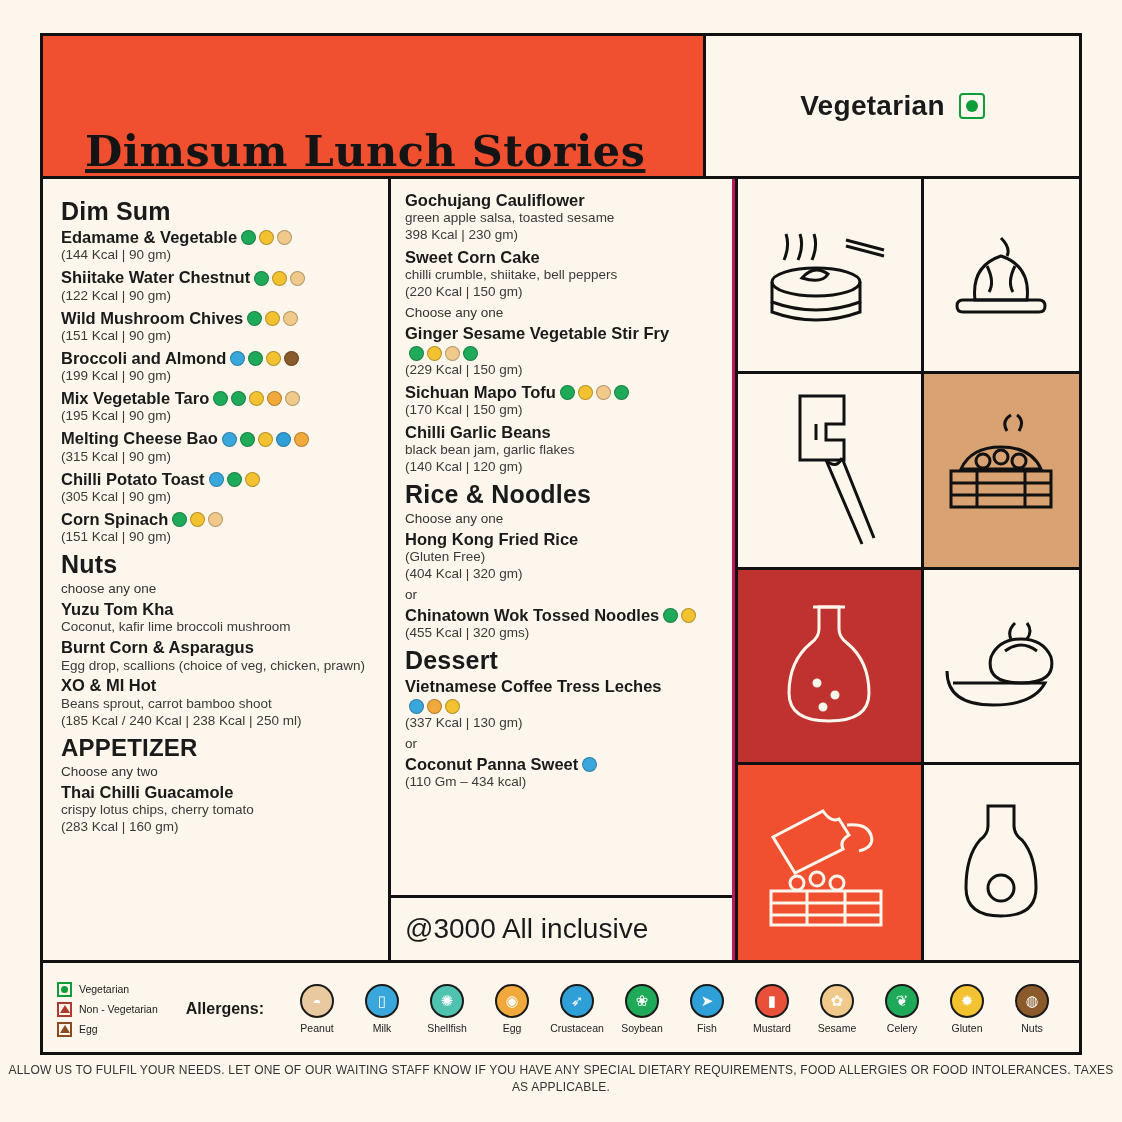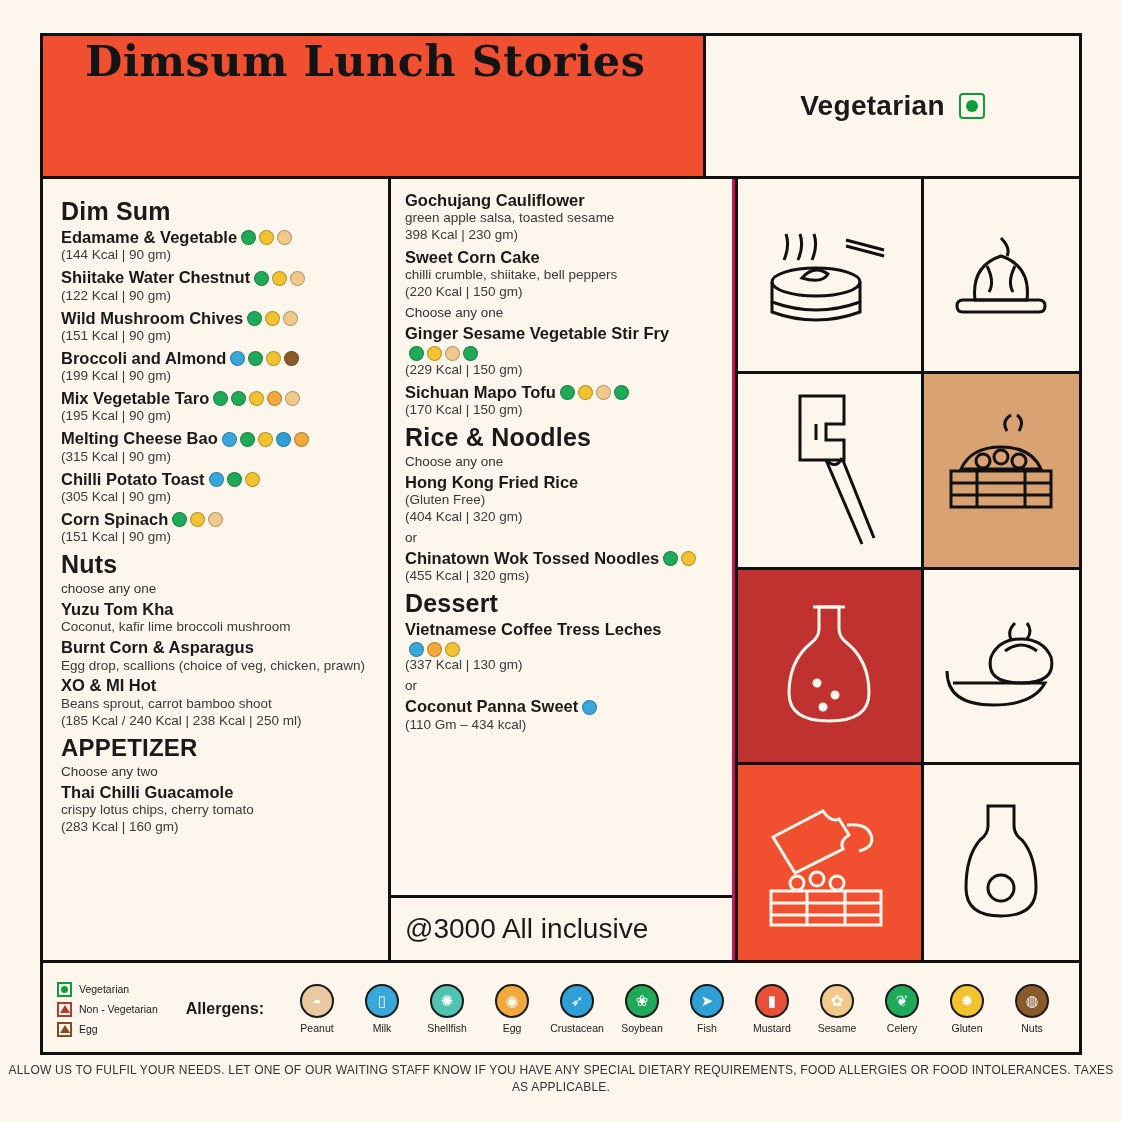--- a/index.html
+++ b/index.html
@@ -11,21 +11,21 @@
     overflow:hidden;
   }
   .menu{
     position:absolute;left:40px;top:33px;width:1042px;height:1022px;
     border:3px solid #111;background:#fdf6ec;box-sizing:border-box;
   }
   
   .header{display:flex;height:140px;border-bottom:3px solid #111;}
   .title-box{
     flex:0 0 663px;background:#f0502f;border-right:3px solid #111;
-    display:flex;align-items:flex-start;padding-left:42px;box-sizing:border-box;
+    display:flex;align-items:flex-end;padding-left:42px;box-sizing:border-box;text-decoration:underline;
   }
   .title-box h1{
     margin:0;font-family:"DejaVu Serif", serif;font-weight:700;
     font-size:43px;letter-spacing:.5px;color:#141414;
   }
   .veg-box{
     flex:1;display:flex;align-items:center;justify-content:center;gap:14px;
     background:#fdf6ec;
   }
   .veg-box .lbl{font-size:28px;font-weight:600;letter-spacing:.3px;}
@@ -187,20 +187,21 @@
               <span class="dot" style="background:#f2c230"></span>
               <span class="dot" style="background:#f0c98b"></span>
               <span class="dot" style="background:#1faa59"></span>
             </span><p class="kcal">(229 Kcal | 150 gm)</p></div>
           <div class="item"><span class="nm">Sichuan Mapo Tofu</span><span class="dots">
               <span class="dot" style="background:#1faa59"></span>
               <span class="dot" style="background:#f2c230"></span>
               <span class="dot" style="background:#f0c98b"></span>
               <span class="dot" style="background:#1faa59"></span>
             </span><p class="kcal">(170 Kcal | 150 gm)</p></div>
+          <div class="item"><span class="nm">Chilli Garlic Beans</span><p class="desc">black bean jam, garlic flakes</p><p class="kcal">(140 Kcal | 120 gm)</p></div>
           <h2 class="sec">Rice &amp; Noodles</h2>
           <p class="sub">Choose any one</p>
           <div class="item"><span class="nm">Hong Kong Fried Rice</span><p class="desc">(Gluten Free)</p><p class="kcal">(404 Kcal | 320 gm)</p></div>
           <p class="or">or</p>
           <div class="item"><span class="nm">Chinatown Wok Tossed Noodles</span><span class="dots">
               <span class="dot" style="background:#1faa59"></span>
               <span class="dot" style="background:#f2c230"></span>
             </span><p class="kcal">(455 Kcal | 320 gms)</p></div>
           <h2 class="sec">Dessert</h2>
           <div class="item"><span class="nm">Vietnamese Coffee Tress Leches</span><span class="dots">

